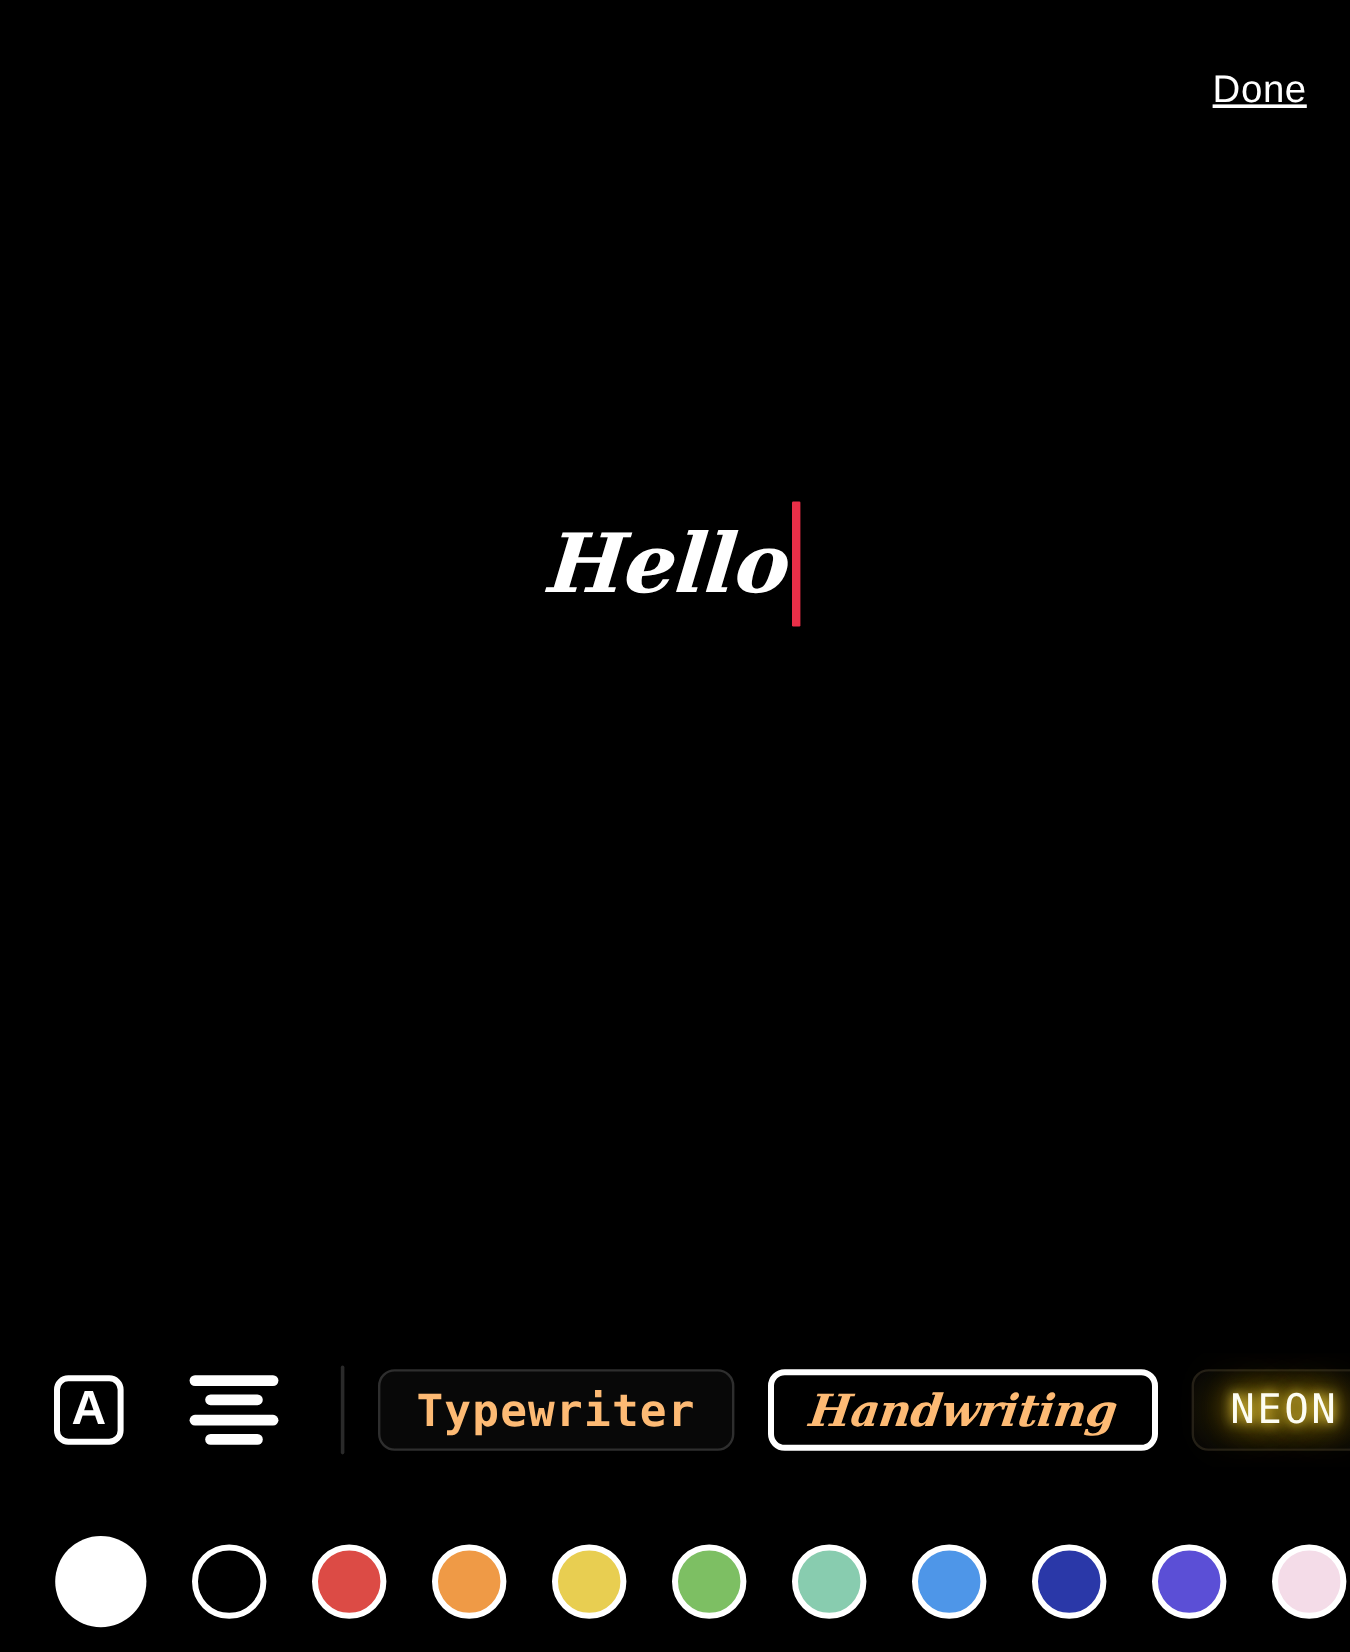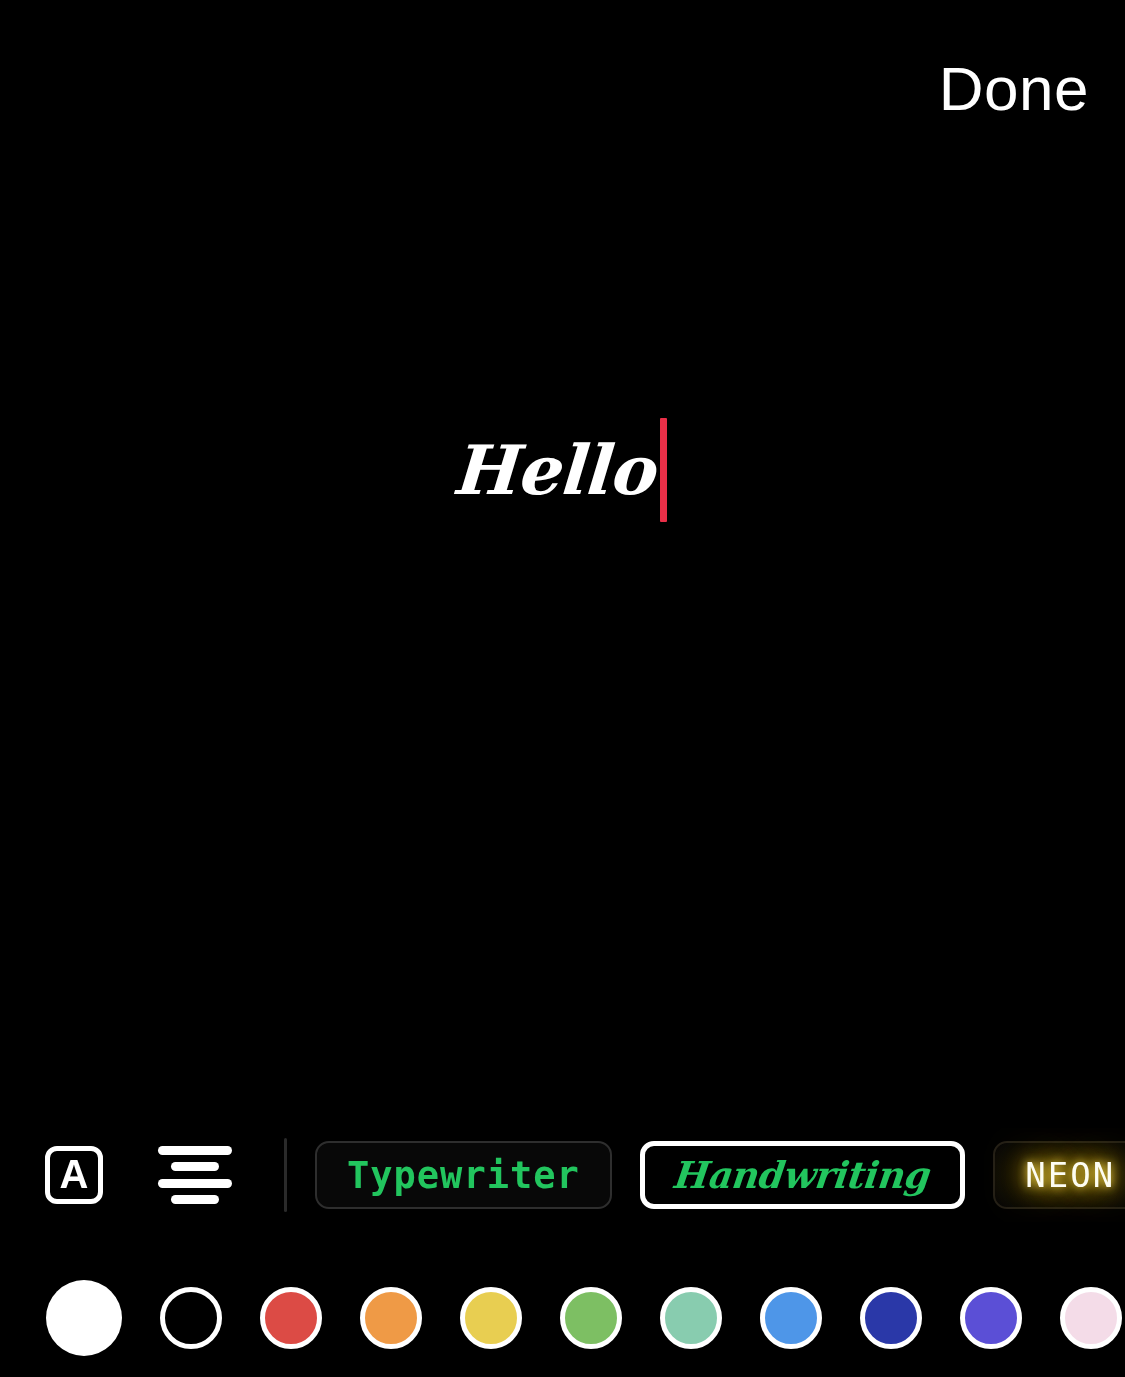--- a/index.html
+++ b/index.html
@@ -27,27 +27,28 @@
   #top-bar {
     position: absolute;
     top: 0; left: 0; right: 0;
     height: 160px;
   }
   #done-button {
     position: absolute;
     right: 36px;
     top: 58px;
     color: #ffffff;
-    font-size: 62px;
+    font-size: 32px;
     font-weight: 400;
     letter-spacing: 0.5px;
     line-height: 1;
     font-family: "Liberation Sans", sans-serif;
     cursor: pointer;
     user-select: none;
+    text-decoration: underline;
   }
 
   
   #text-entry-area {
     position: absolute;
     left: 0; right: 0;
     top: 400px;
     height: 140px;
     display: flex;
     align-items: center;
@@ -152,21 +153,21 @@
     height: 68px;
     margin-left: 28px;
     padding: 0 30px;
     border-radius: 14px;
     background: #080808;
     border: 2px solid #2e2e2e;
     box-sizing: border-box;
     display: flex;
     align-items: center;
     justify-content: center;
-    color: #22c55e;
+    color: #fdba74;
     cursor: pointer;
     user-select: none;
     white-space: nowrap;
   }
   .font-chip.selected {
     border: 5px solid #ffffff;
     background: #000000;
   }
 
   .font-chip.style-typewriter {

